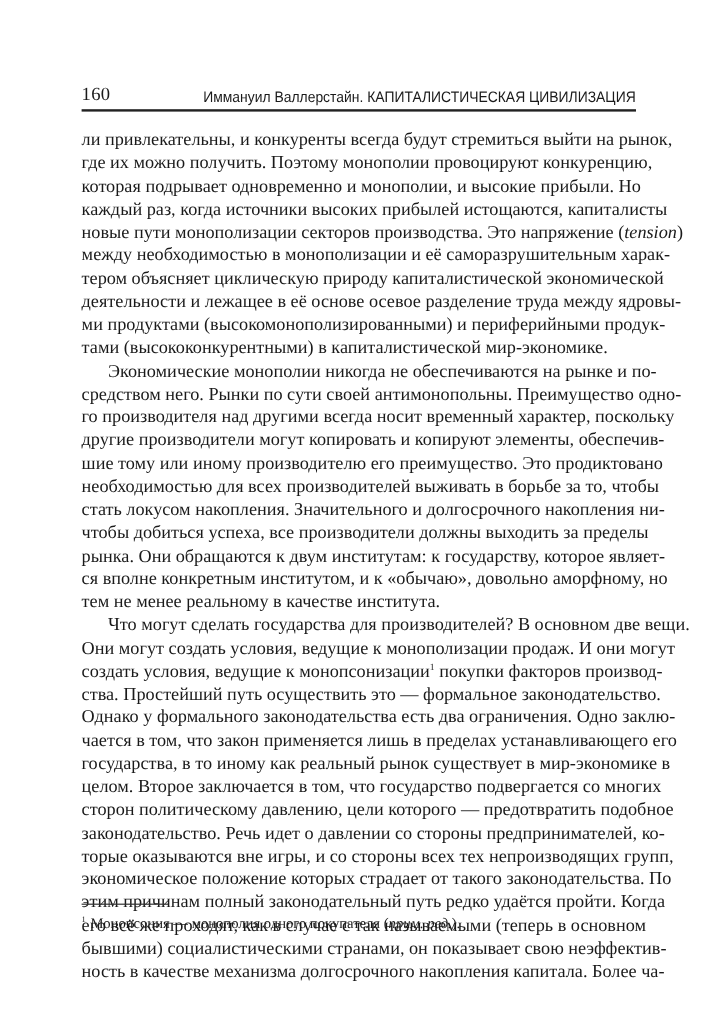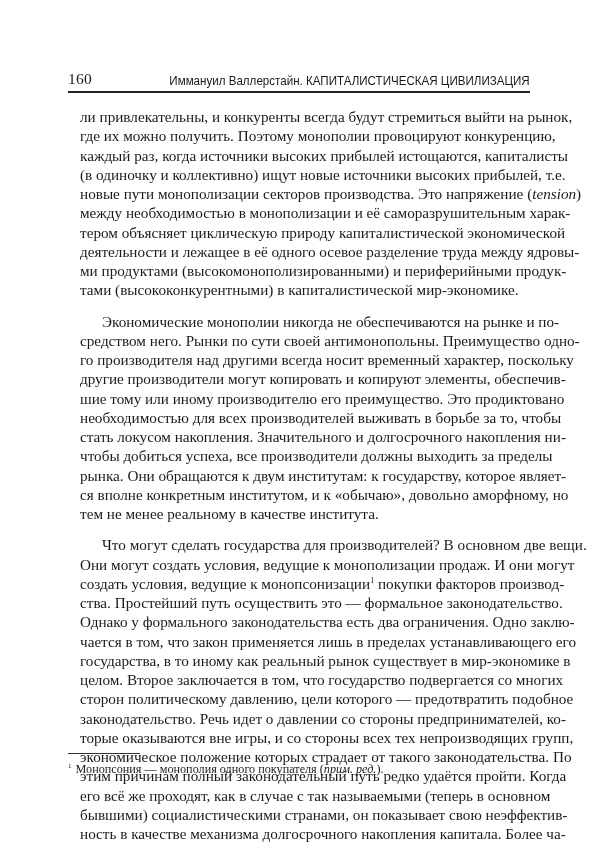--- a/index.html
+++ b/index.html
@@ -3,21 +3,21 @@
 <meta charset="utf-8">
 <style>
   html, body { margin: 0; padding: 0; background: #ffffff; }
   body { width: 600px; height: 854px; position: relative; overflow: hidden; font-family: "Liberation Serif", "DejaVu Serif", serif; color: #1a1a1a; }
   .page { position: absolute; left: 68px; top: 64px; width: 462px; }
   .running-head { display: flex; justify-content: space-between; align-items: flex-end; height: 24px; font-size: 14.5px; gap: 40px; }
   .page-number { font-size: 15.5px; letter-spacing: 0.2px; }
   .running-title { font-family: "Liberation Sans", "DejaVu Sans", sans-serif; font-size: 12.6px; transform: scaleX(0.92); transform-origin: right bottom; white-space: nowrap; }
   .head-rule { height: 0; border-top: 2px solid #222; margin-top: 3px; }
   .body-text { margin-top: 14px; font-size: 15.2px; line-height: 19.25px; }
-  .para { margin: 12px; text-align: justify; text-align-last: left; }
+  .para { margin: 0; text-align: justify; text-align-last: left; }
   .line { display: block; text-align: justify; text-align-last: justify; white-space: nowrap; }
   .line.last { text-align-last: left; }
   .fnref { font-size: 8px; vertical-align: super; line-height: 0; }
   em { font-style: italic; }
   .fn-rule { position: absolute; left: 68px; top: 753px; width: 72px; border-top: 1px solid #333; }
   .footnote { position: absolute; left: 68px; top: 762px; font-size: 12.2px; white-space: nowrap; }
   .footnote .fnmark { font-size: 7px; vertical-align: super; margin-right: 4px; }
 </style>
 </head>
 <body>
@@ -27,26 +27,26 @@
     <span class="page-number">160</span>
     <span class="running-title">Иммануил Валлерстайн. КАПИТАЛИСТИЧЕСКАЯ ЦИВИЛИЗАЦИЯ</span>
   </div>
   <div class="head-rule"></div>
 
   <div class="body-text">
 
     <p class="para">
       <span class="line">ли привлекательны, и конкуренты всегда будут стремиться выйти на рынок,</span>
       <span class="line">где их можно получить. Поэтому монополии провоцируют конкуренцию,</span>
+      <span class="line">которая подрывает одновременно и монополии, и высокие прибыли. Но</span>
       <span class="line">каждый раз, когда источники высоких прибылей истощаются, капиталисты</span>
-      <span class="line">(в одиночку и коллективно) ищут новые источники высоких прибылей, т.е.</span>
       <span class="line"><span>новые пути монополизации секторов производства. Это напряжение (</span><em>tension</em><span>)</span></span>
       <span class="line">между необходимостью в монополизации и её саморазрушительным харак-</span>
       <span class="line">тером объясняет циклическую природу капиталистической экономической</span>
-      <span class="line">деятельности и лежащее в её одного осевое разделение труда между ядровы-</span>
+      <span class="line">деятельности и лежащее в её основе осевое разделение труда между ядровы-</span>
       <span class="line">ми продуктами (высокомонополизированными) и периферийными продук-</span>
       <span class="line last">тами (высококонкурентными) в капиталистической мир-экономике.</span>
     </p>
 
     <p class="para">
       <span class="line" style="padding-left:22px">Экономические монополии никогда не обеспечиваются на рынке и по-</span>
       <span class="line">средством него. Рынки по сути своей антимонопольны. Преимущество одно-</span>
       <span class="line">го производителя над другими всегда носит временный характер, поскольку</span>
       <span class="line">другие производители могут копировать и копируют элементы, обеспечив-</span>
       <span class="line">шие тому или иному производителю его преимущество. Это продиктовано</span>

